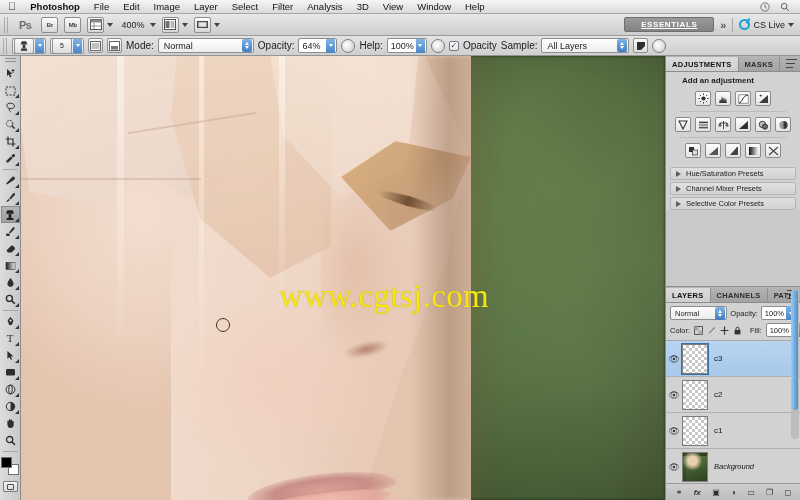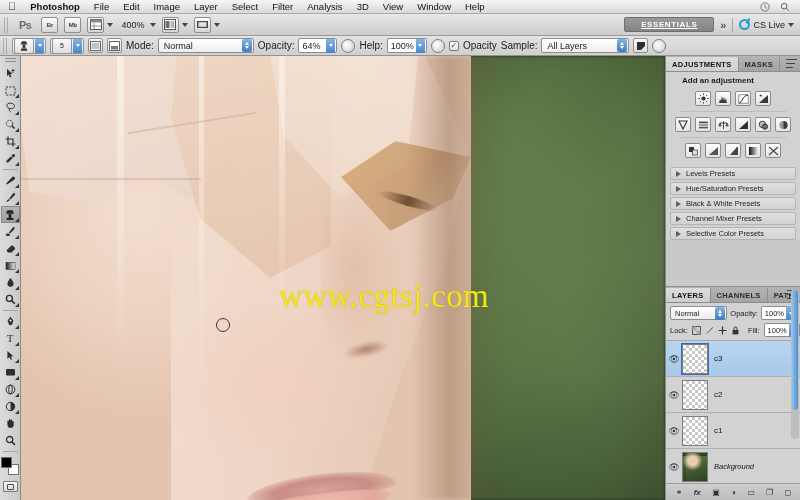--- a/index.html
+++ b/index.html
@@ -730,29 +730,21 @@
             <span class="adj-ico">
               <svg width="11" height="10" viewBox="0 0 11 10">
                 <path d="M1 1 L10 9 M10 1 L1 9" stroke="#444" stroke-width="1.1"></path>
               </svg>
             </span>
           </div>
         </div>
         <div class="preset-list">
           <div class="preset">
             <span class="tri"></span>
-            <span>Levels Presets</span>
-          </div>
-          <div class="preset">
-            <span class="tri"></span>
             <span>Hue/Saturation Presets</span>
-          </div>
-          <div class="preset">
-            <span class="tri"></span>
-            <span>Black &amp; White Presets</span>
           </div>
           <div class="preset">
             <span class="tri"></span>
             <span>Channel Mixer Presets</span>
           </div>
           <div class="preset">
             <span class="tri"></span>
             <span>Selective Color Presets</span>
           </div>
         </div>
@@ -781,21 +773,21 @@
           </span>
           <span class="lay-lab">Opacity:</span>
           <span class="lay-num">
             <span>100%</span>
             <span class="dropbtn">
                 <i></i>
               </span>
           </span>
         </div>
         <div class="lay-row2">
-          <span class="lay-lab">Lock:</span>
+          <span class="lay-lab">Color:</span>
           <span class="lockico">
             <svg width="9" height="9" viewBox="0 0 9 9">
               <rect x="0.6" y="0.6" width="7.8" height="7.8" fill="none" stroke="#333" stroke-width="0.8"></rect>
               <rect x="0.6" y="0.6" width="3.9" height="3.9" fill="#aaa"></rect>
               <rect x="4.5" y="4.5" width="3.9" height="3.9" fill="#aaa"></rect>
             </svg>
           </span>
           <span class="lockico">
             <svg width="9" height="9" viewBox="0 0 9 9">
               <path d="M7.6 1.2 L2.4 6.6 L1.2 7.8 L2.6 7 L8 1.8 Z" fill="#333"></path>

